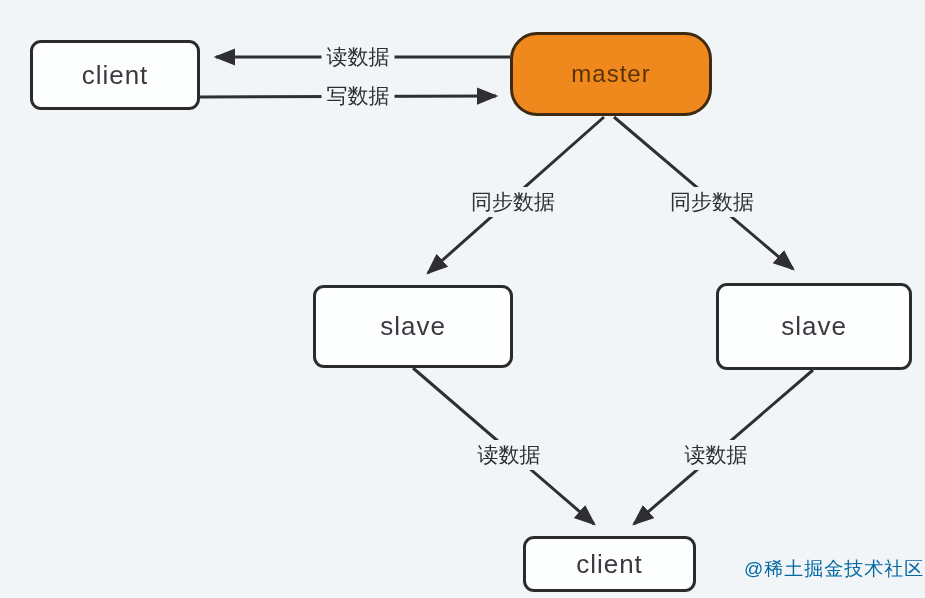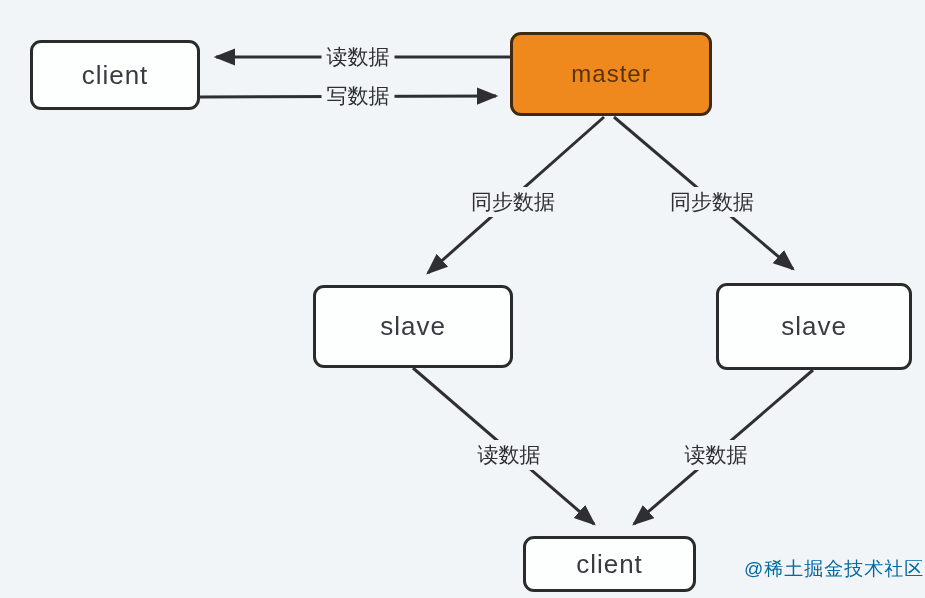--- a/index.html
+++ b/index.html
@@ -32,20 +32,21 @@
     justify-content: center;
     font-size: 26px;
     color: #3a3a40;
     letter-spacing: 1px;
   }
   .node.master {
     background: #f0891d;
     border-color: #3d2a10;
     color: #5a3208;
     font-size: 24px;
+    border-radius: 27px;
   }
   .node-client-top  { left: 30px;  top: 40px;  width: 170px; height: 70px; }
   .node-master      { left: 510px; top: 32px;  width: 202px; height: 84px; }
   .node-slave-left  { left: 313px; top: 285px; width: 200px; height: 83px; }
   .node-slave-right { left: 716px; top: 283px; width: 196px; height: 87px; }
   .node-client-bottom { left: 523px; top: 536px; width: 173px; height: 56px; }
   .edge-label {
     position: absolute;
     transform: translate(-50%, -50%);
     background: #f2f5f8;

